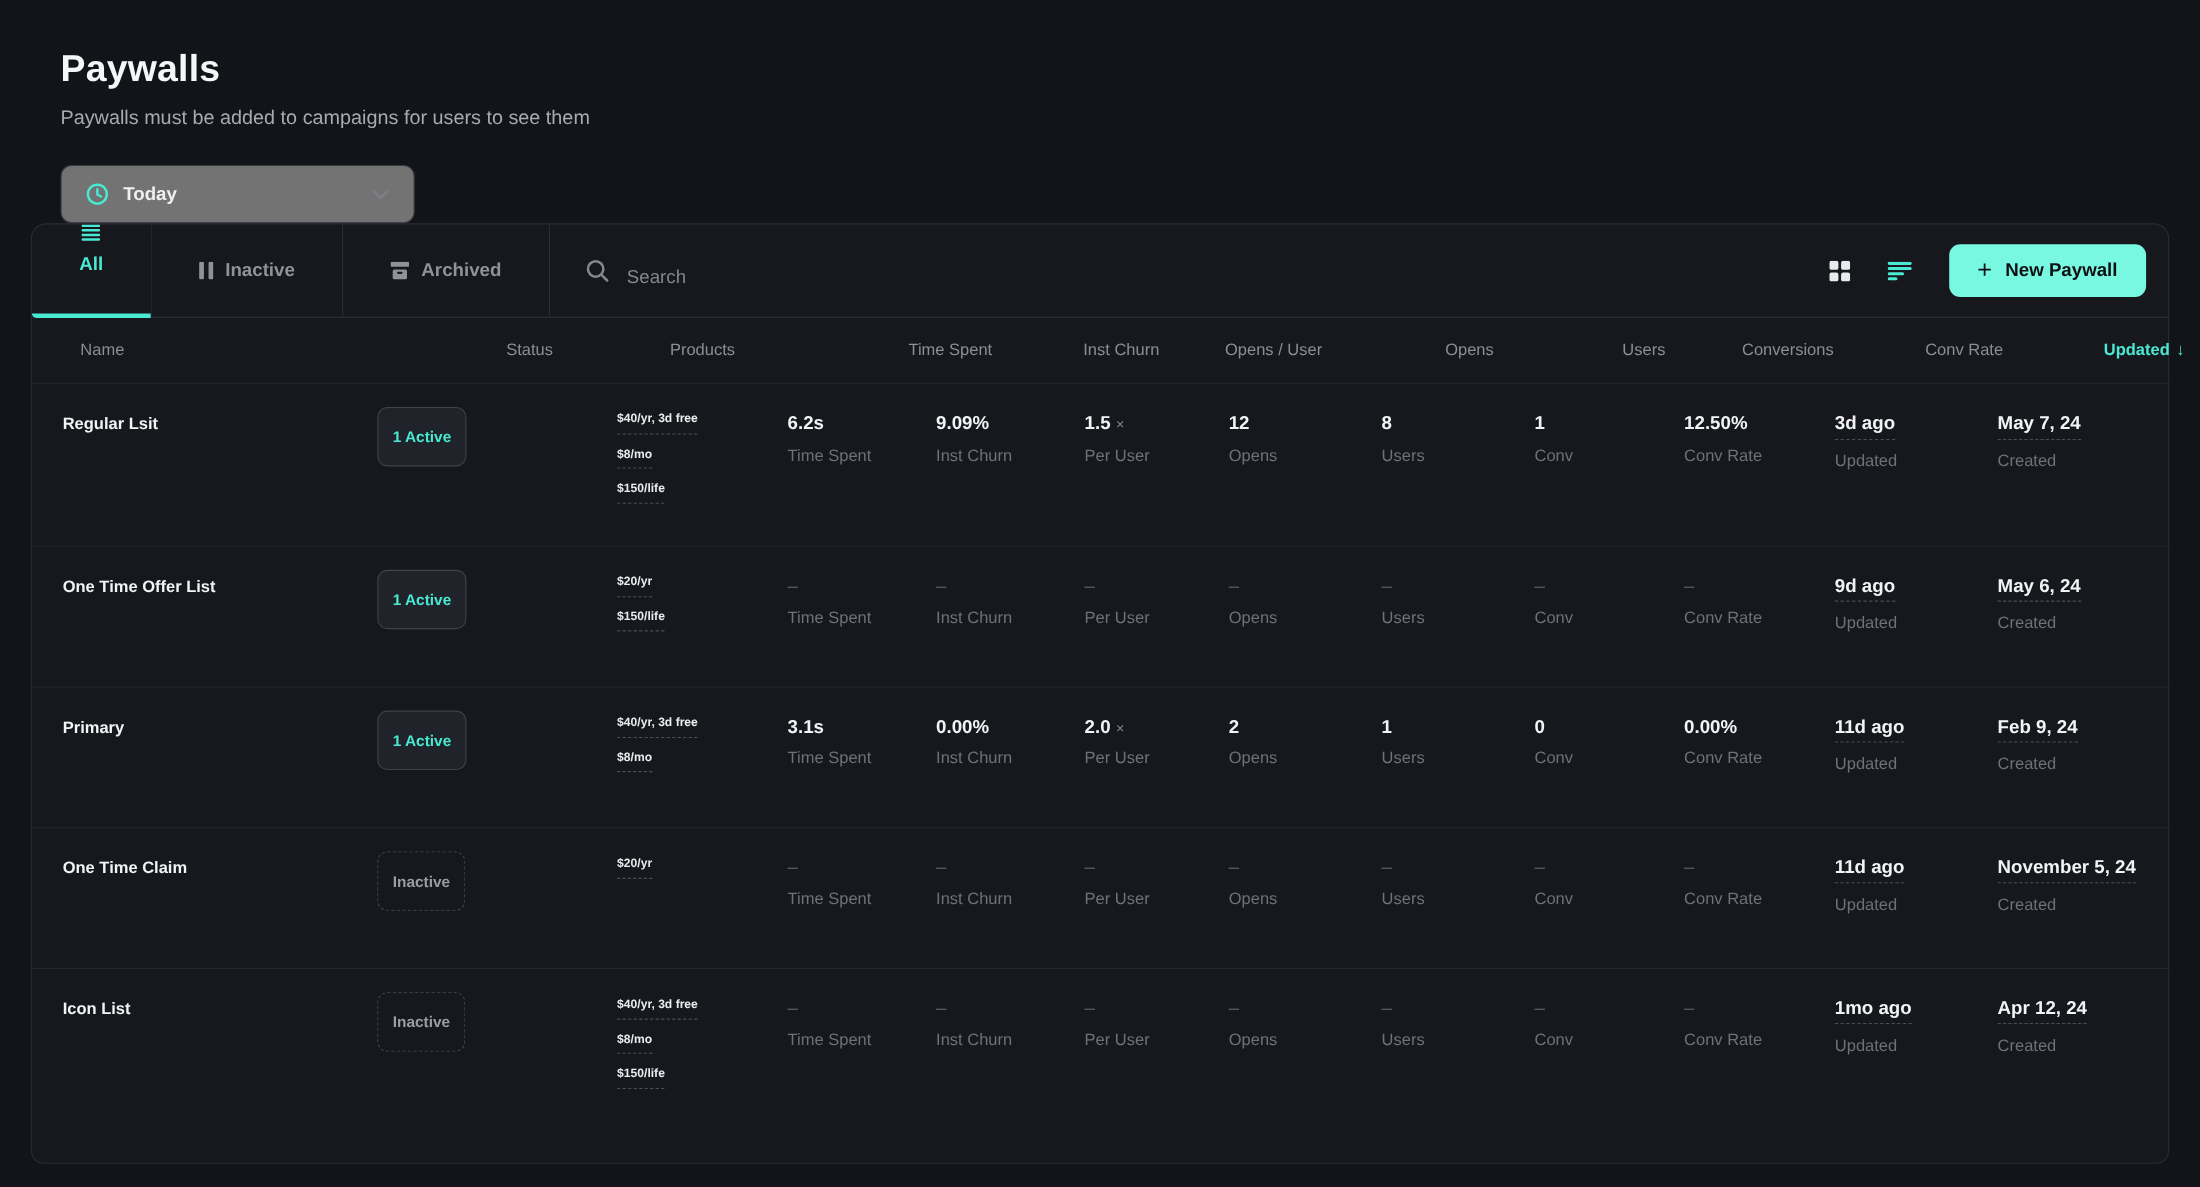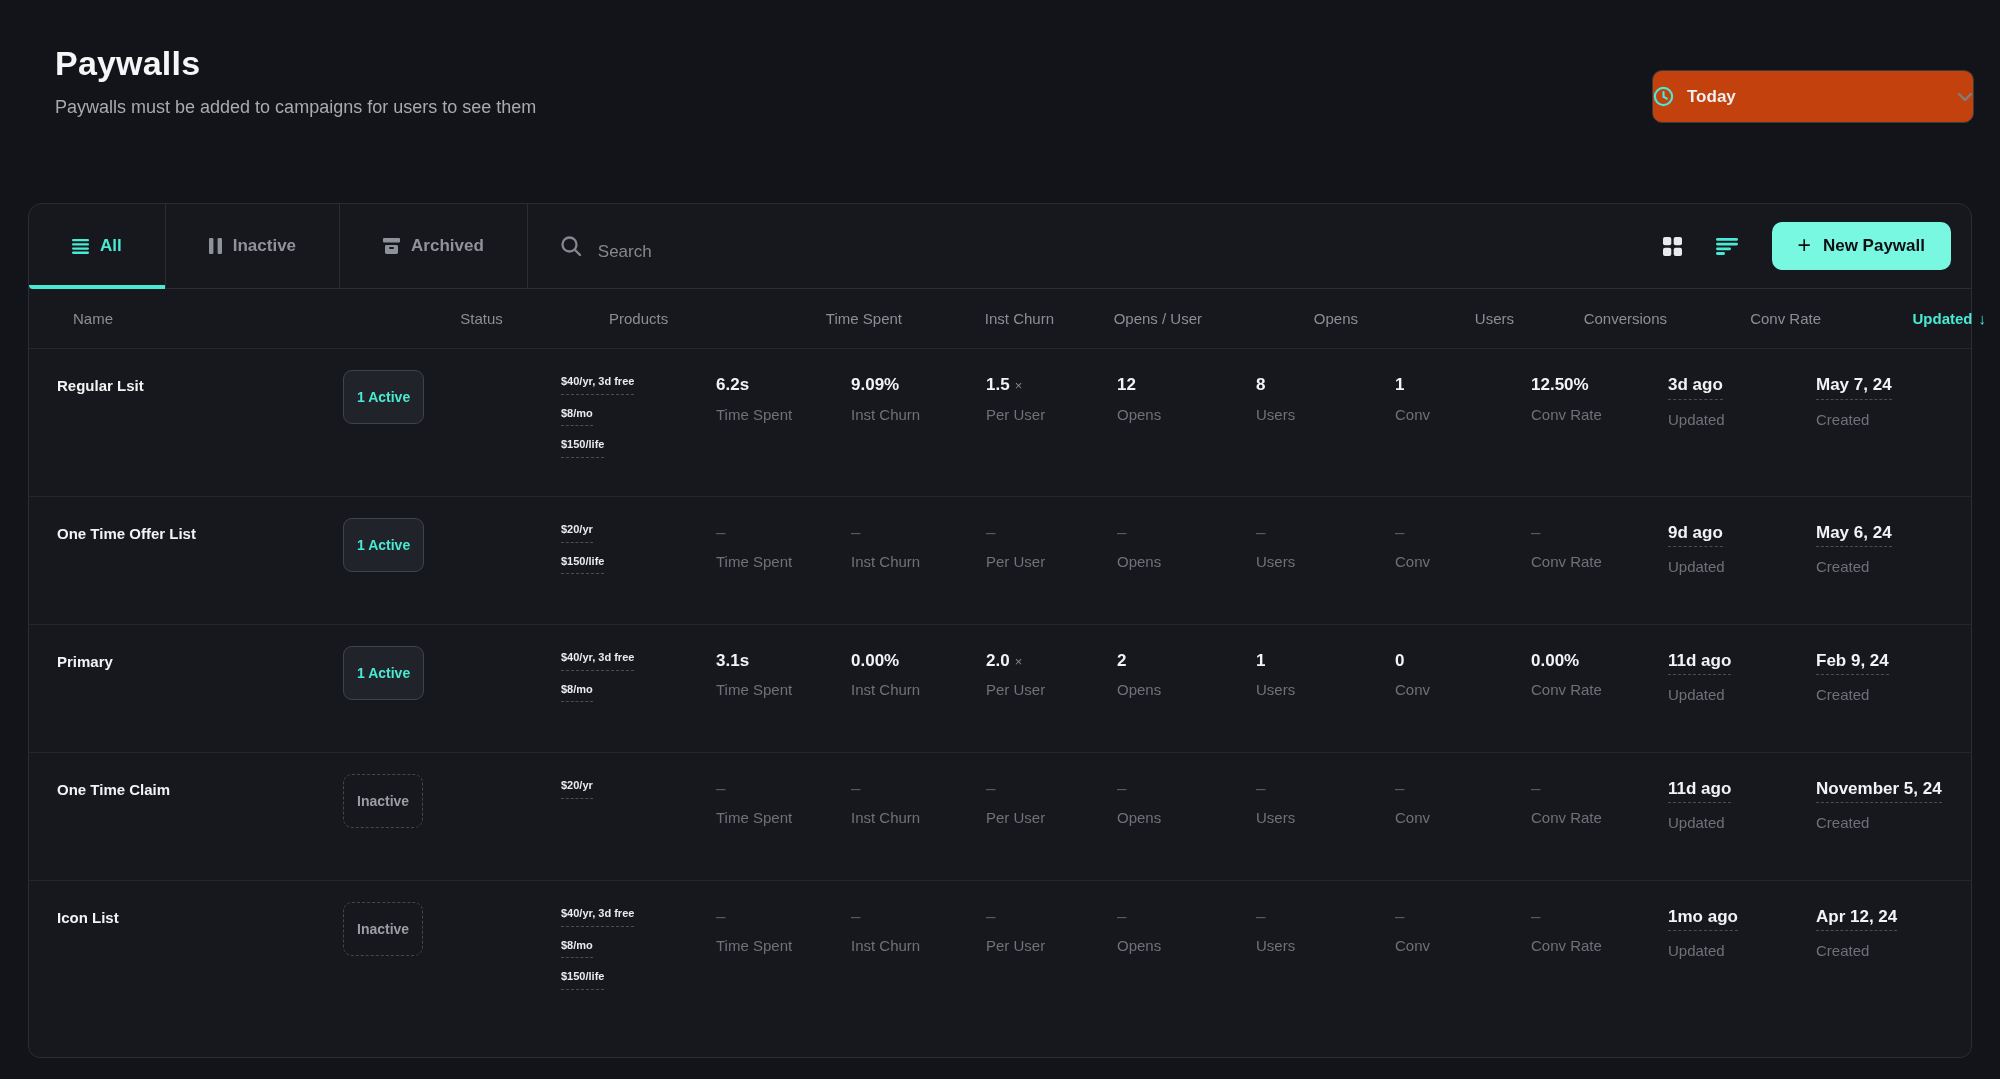--- a/index.html
+++ b/index.html
@@ -20,29 +20,29 @@
   *{box-sizing:border-box;margin:0;padding:0;}
   html,body{width:2000px;height:1079px;overflow:hidden;}
   body{
     background:var(--bg);
     font-family:"Liberation Sans","DejaVu Sans",sans-serif;
     color:var(--txt);
   }
   
   .page-header{
     display:flex;justify-content:space-between;align-items:flex-start;
-    padding:44px 26px 0 55px;height:203px;
+    padding:44px 26px 0 55px;height:203px;flex-direction:column;
   }
   .page-title{font-size:34px;font-weight:700;letter-spacing:.2px;color:#f5f6f7;}
   .page-subtitle{margin-top:14px;font-size:18px;color:var(--muted);}
   .today-btn{
     margin-top:26px;
     display:flex;align-items:center;gap:13px;
-    width:322px;height:53px;padding:0 0;
-    background:#c2410c;border:1px solid #383b41;border-radius:10px;
+    width:322px;height:53px;padding:0 22px;
+    background:#737373;border:1px solid #383b41;border-radius:10px;
     color:var(--txt);font-size:17px;font-weight:600;cursor:pointer;
     font-family:inherit;
   }
   .today-btn .grow{flex:1;text-align:left;}
   
   .card{
     margin:0 28px;height:855px;
     background:var(--card);
     border:1px solid var(--border);
     border-radius:14px 14px 12px 12px;
@@ -54,21 +54,21 @@
   }
   .tab{
     position:relative;
     display:flex;align-items:center;gap:11px;
     padding:0 43px;
     border-right:1px solid var(--border);
     font-size:17px;font-weight:600;color:var(--tab-gray);
     cursor:pointer;background:transparent;border-top:0;border-bottom:0;border-left:0;
     font-family:inherit;
   }
-  .tab:first-child{border-top-left-radius:14px;}
+  .tab:first-child{border-top-left-radius:14px;flex-direction:column;}
   .tab.active{color:var(--teal);}
   .tab.active::after{
     content:"";position:absolute;left:0;right:0;bottom:-1px;height:4px;
     background:var(--teal);border-bottom-left-radius:10px;
   }
   .search-wrap{flex:1;display:flex;align-items:center;gap:16px;padding:0 0 0 32px;}
   .search-wrap input{
     flex:1;background:transparent;border:none;outline:none;
     font-size:17px;color:var(--txt);font-family:inherit;margin-top:12px;
   }

